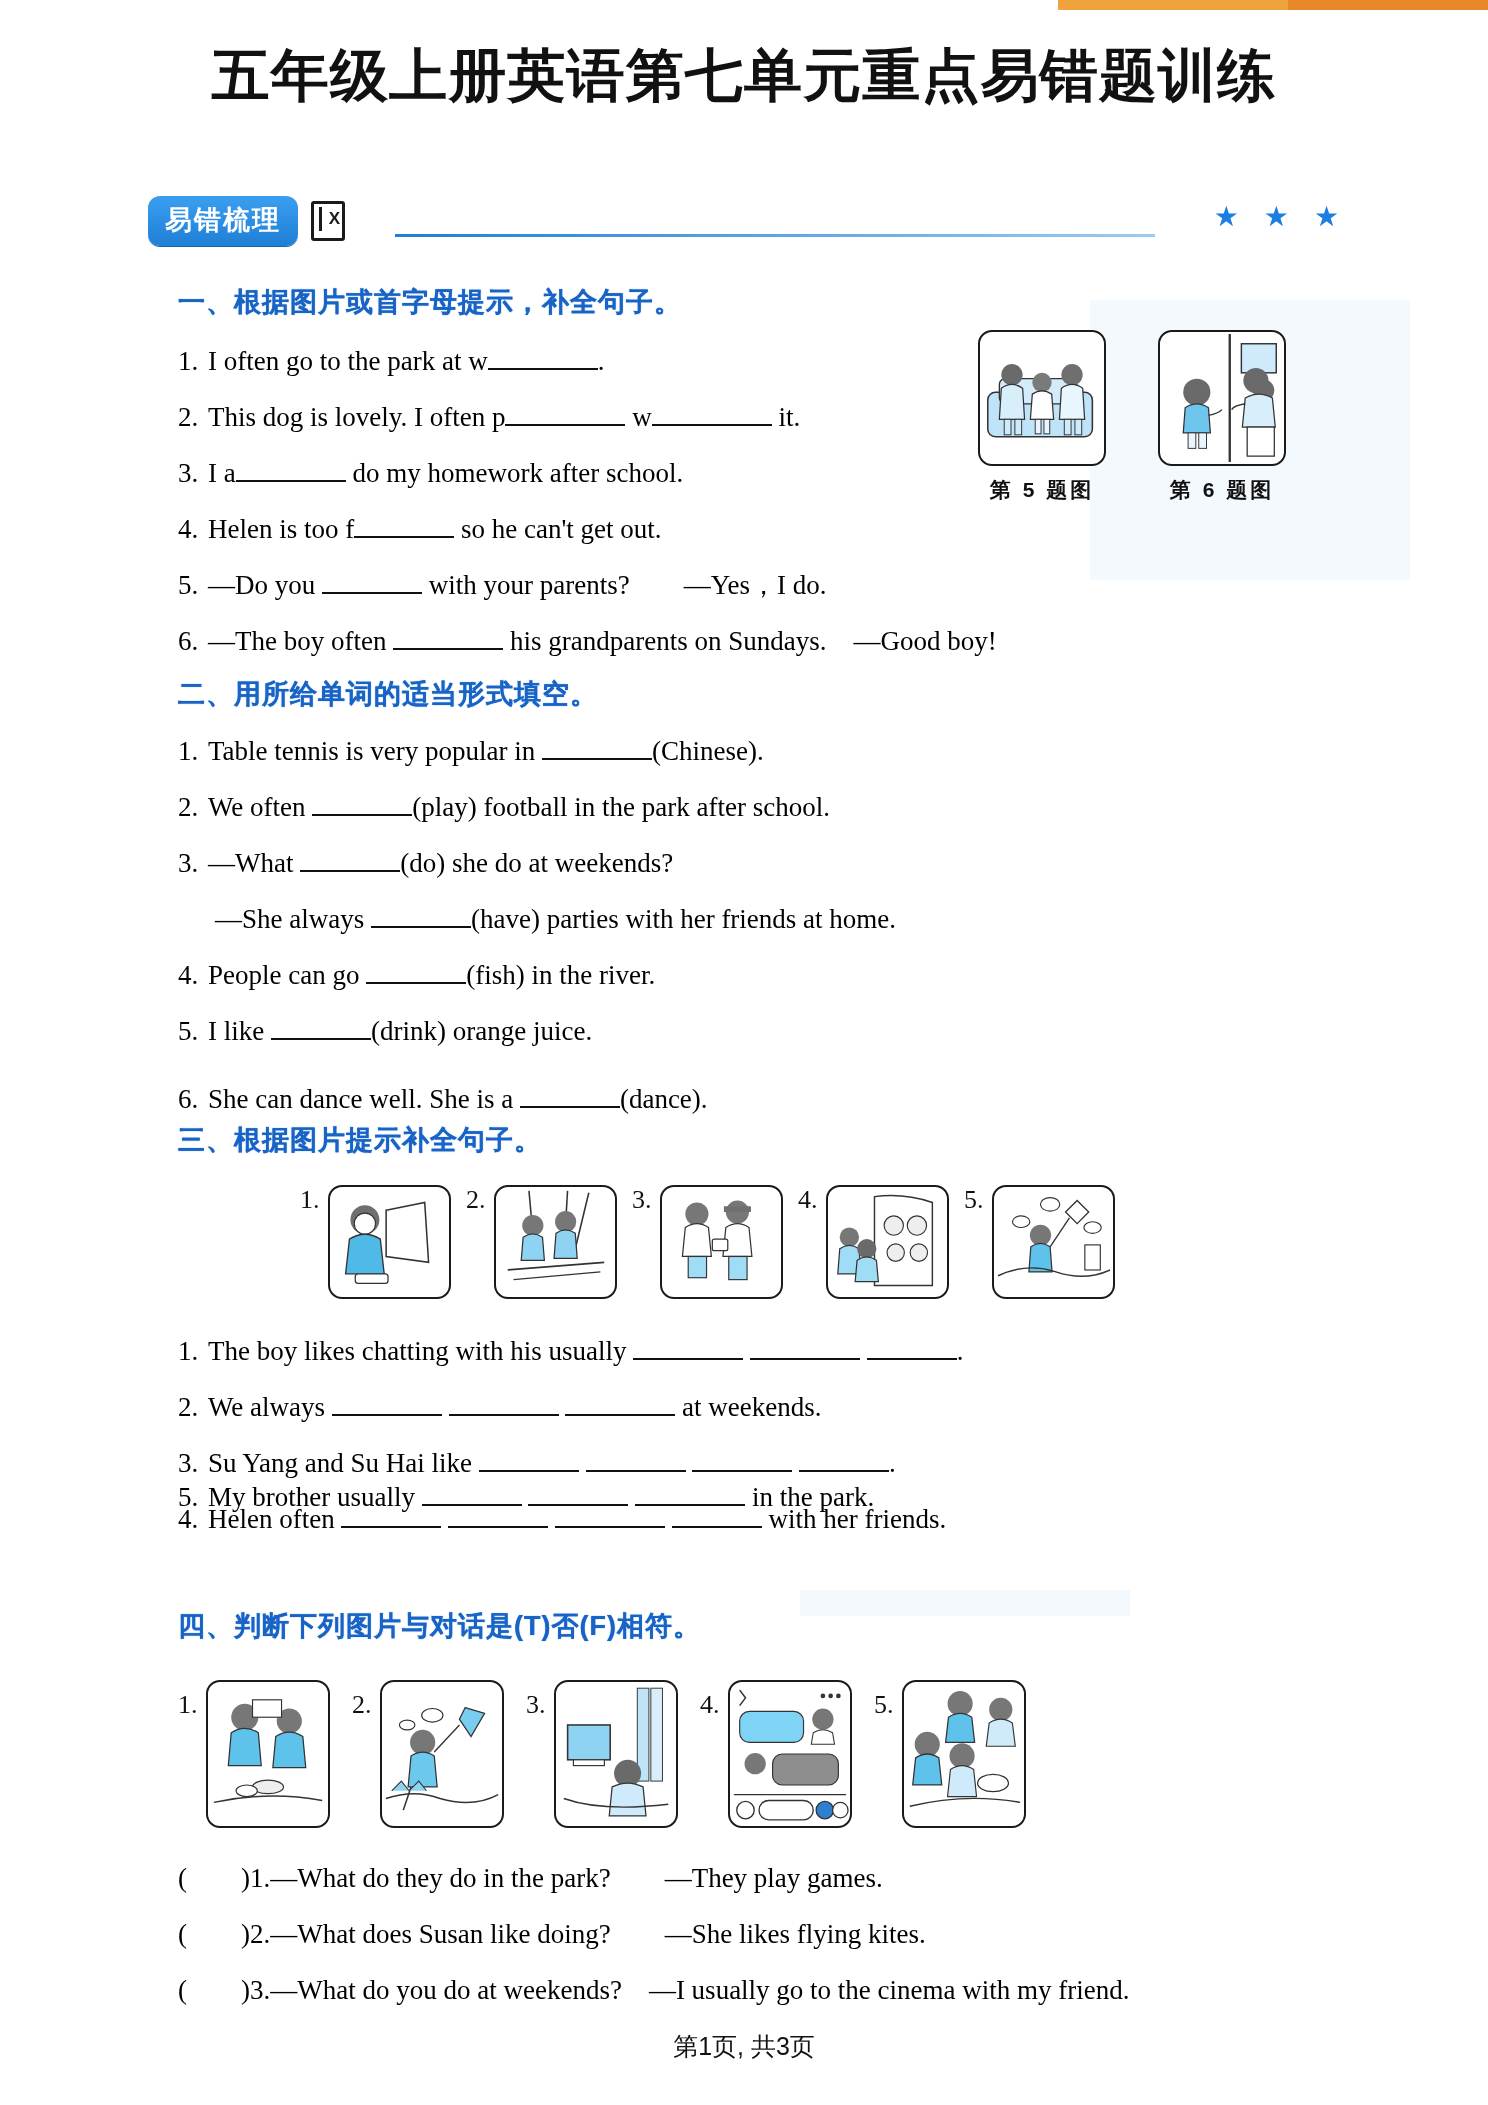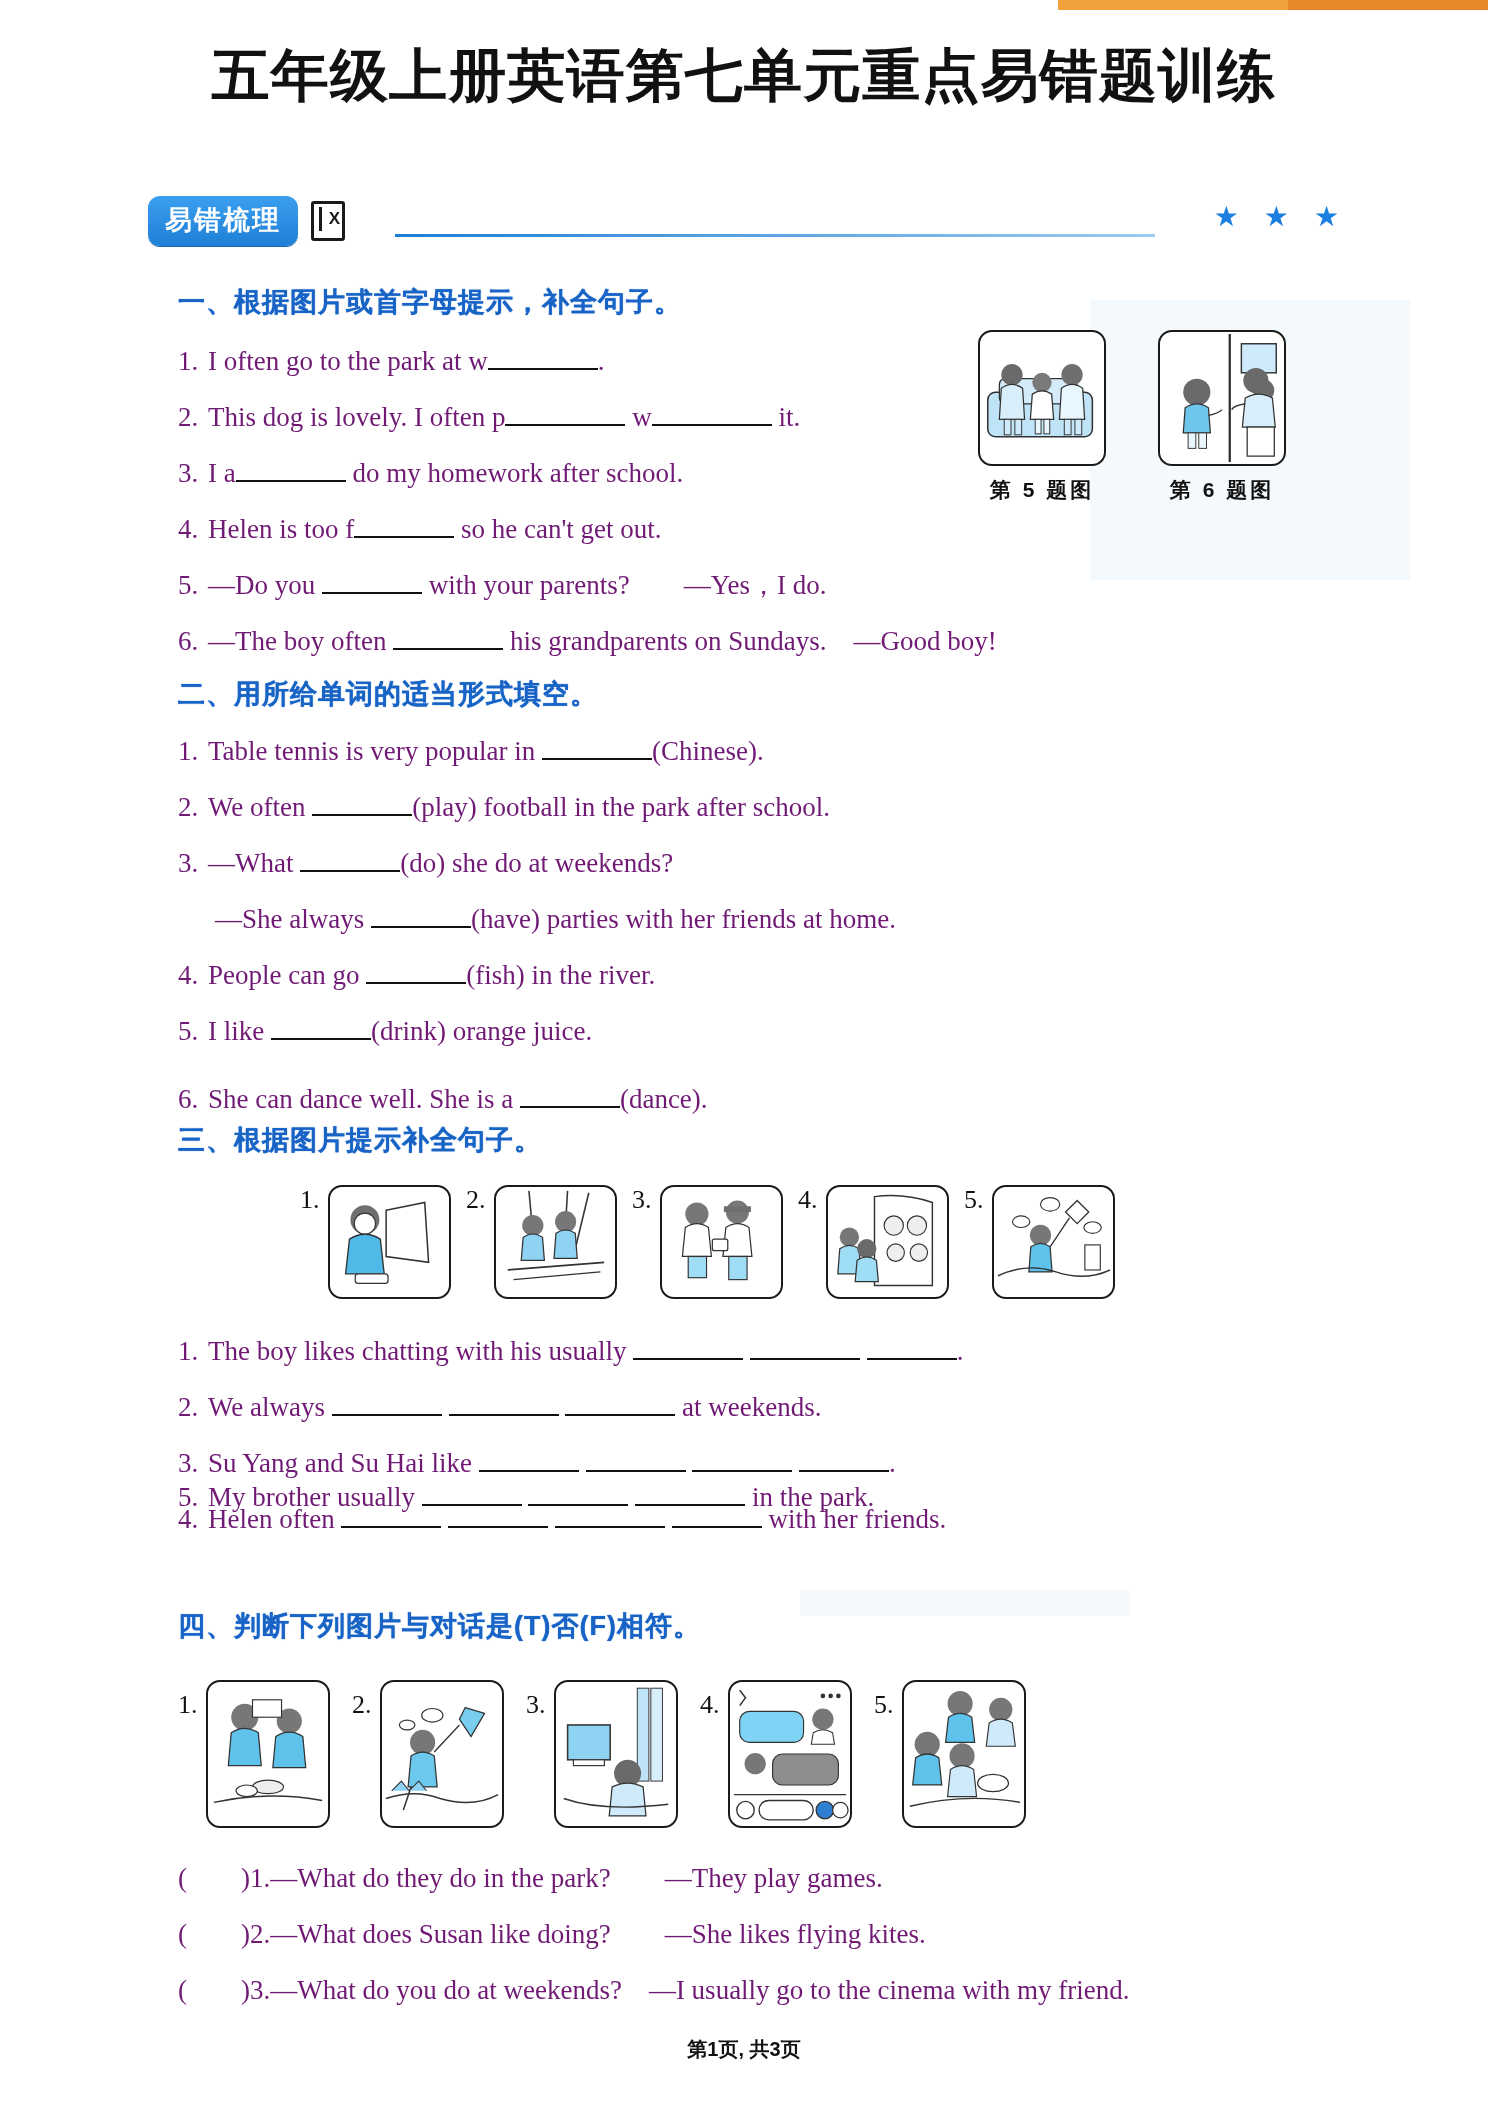--- a/index.html
+++ b/index.html
@@ -45,42 +45,42 @@
     background:linear-gradient(90deg,#1e7fd6,#9ccbf0);}
   .stars{position:absolute;right:140px;top:200px;color:#1b7fe0;font-size:28px;letter-spacing:9px;}
 
   .sec-head{
     position:absolute;left:178px;
     font-family:"Liberation Sans", sans-serif;font-weight:bold;
     font-size:27px;color:#1763c6;letter-spacing:1px;
     text-shadow:0 0 1px #1763c6;
   }
   .line{
-    position:absolute;left:178px;font-size:27px;color:#701a75;white-space:nowrap;
+    position:absolute;left:178px;font-size:27px;color:#000000;white-space:nowrap;
     font-family:"Liberation Serif", serif;
   }
   .line.ind{left:215px;}
   .num{display:inline-block;min-width:30px;}
   .blank{display:inline-block;border-bottom:2.2px solid #111;vertical-align:baseline;height:1.05em;}.b90{width:90px}
   .b100{width:100px}.b110{width:110px}.b120{width:120px}
 
   
   .card{
     border:2.5px solid #1a1a1a;border-radius:14px;background:#fff;
     position:relative;overflow:hidden;box-sizing:border-box;
   }
   .cap{
     position:absolute;text-align:center;font-family:"Liberation Sans", sans-serif;
     font-size:21px;color:#111;letter-spacing:3px;font-weight:bold;
   }
   .idxlabel{position:absolute;font-size:26px;color:#111;font-family:"Liberation Serif",serif;}
 
   .footer{
     position:absolute;bottom:42px;left:0;width:1488px;text-align:center;
-    font-family:"Liberation Sans", sans-serif;font-size:20px;font-weight:bold;color:#111;
+    font-family:"Liberation Sans", sans-serif;font-size:25px;font-weight:normal;color:#111;
   }
 
   
   svg{display:block}
 </style>
 </head>
 <body>
 
 <div class="page">
 

